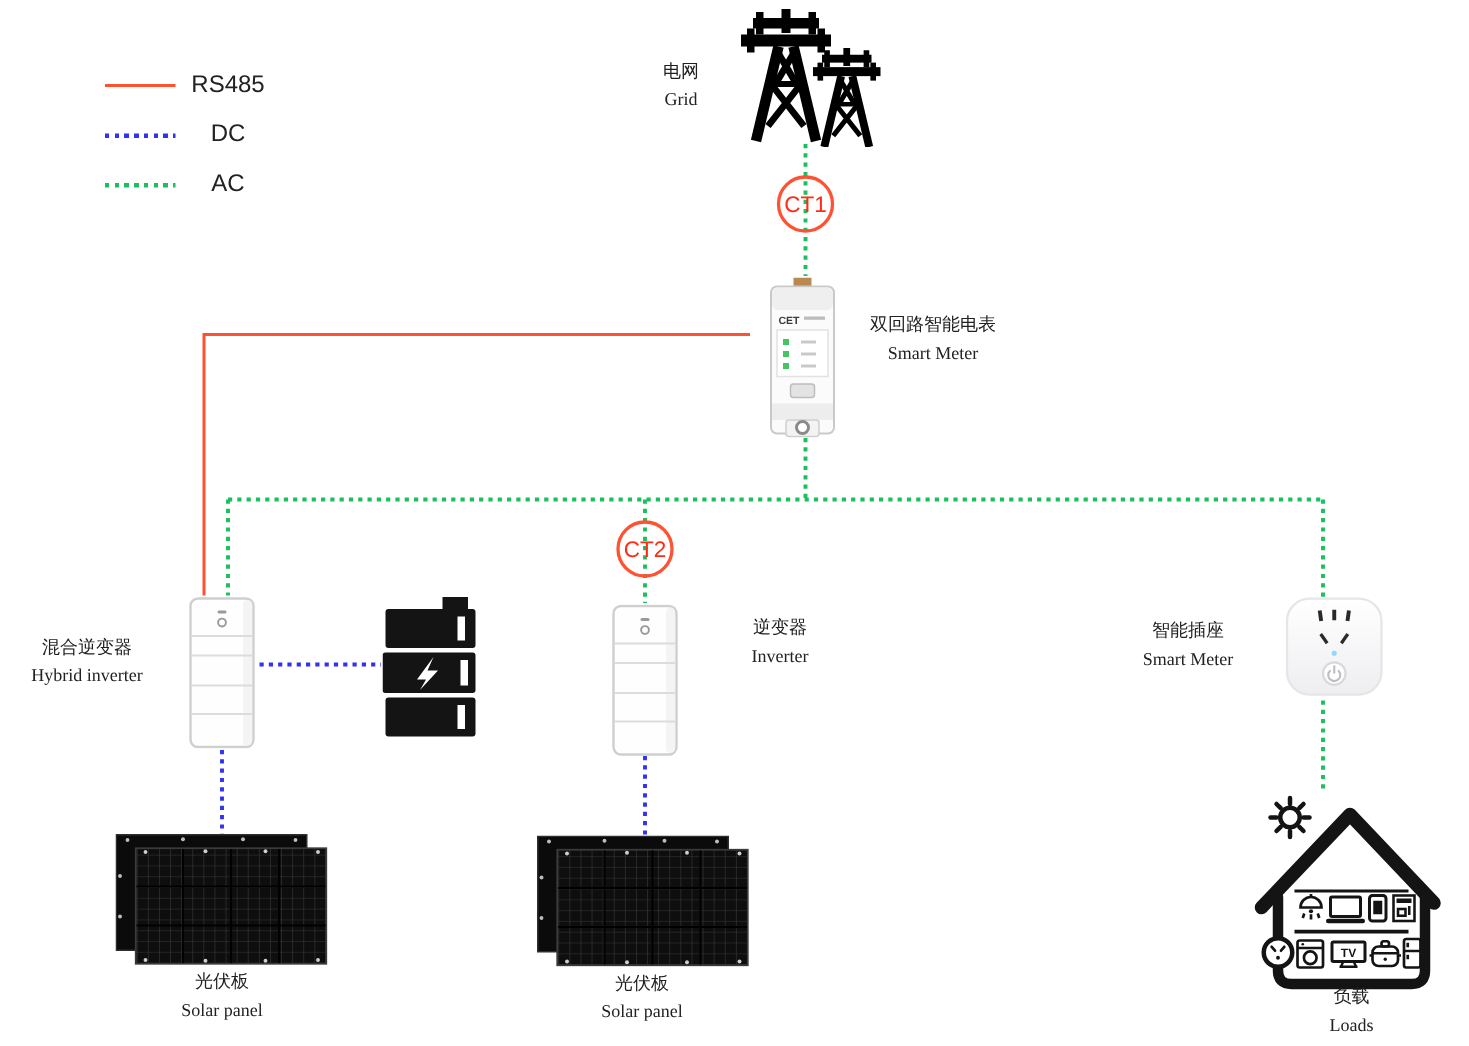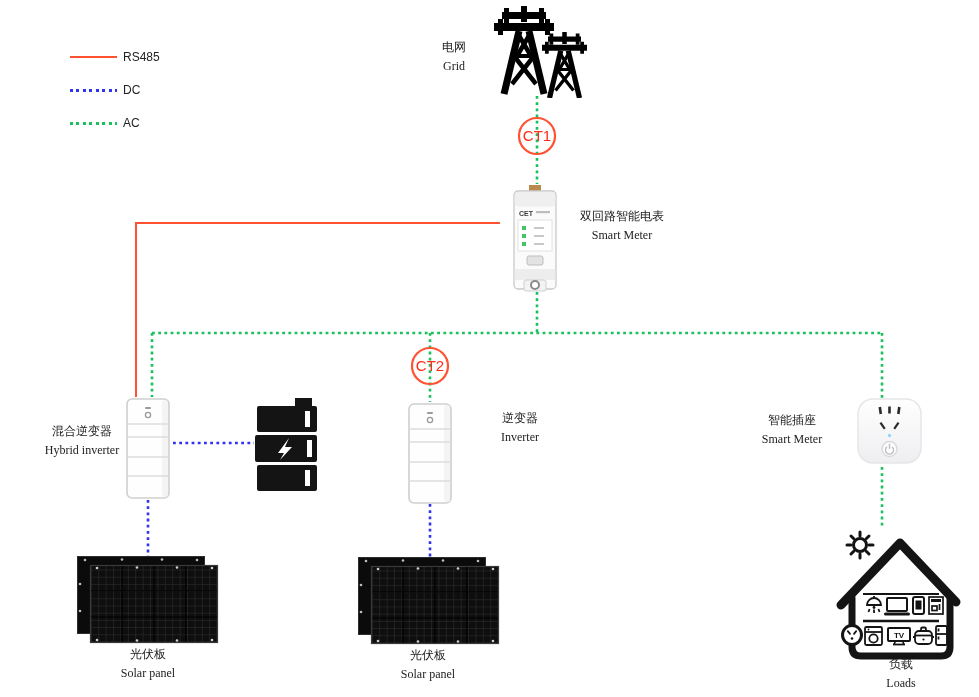--- a/index.html
+++ b/index.html
@@ -9,21 +9,21 @@
   .node-icon{position:absolute;z-index:2;}
   .node-label{position:absolute;z-index:3;text-align:center;color:#212121;font-size:12px;line-height:19px;white-space:nowrap;font-family:Liberation Serif, serif;}
   .node-label .zh{display:block;}
   .node-label .en{display:block;}
   .legend{position:absolute;left:70px;top:44px;z-index:3;}
   .legend-row{display:flex;align-items:center;height:26px;margin-bottom:7px;}
   .legend-sample{width:47px;margin-right:6px;flex:0 0 auto;}
   .sample-rs485{height:2px;background:#ff5233;}
   .sample-ac{height:3px;background:repeating-linear-gradient(90deg,#19c15c 0 3px,transparent 3px 6.5px);}
   .sample-dc{height:3px;background:repeating-linear-gradient(90deg,#3232f2 0 3px,transparent 3px 6.5px);}
-  .legend-label{width:58px;font-size:12px;color:#222;}
+  .legend-label{width:58px;text-align:center;font-size:16px;color:#222;}
   .wire-ac{stroke:#19c15c;stroke-width:2.6;fill:none;stroke-dasharray:2.8 3.4;}
   .wire-dc{stroke:#3232f2;stroke-width:2.6;fill:none;stroke-dasharray:2.8 3.4;}
   .wire-rs485{stroke:#ff5233;stroke-width:2;fill:none;}
   .ct-circle{fill:none;stroke:#ff5233;stroke-width:2.2;}
   .ct-text{fill:#ff2b16;font-size:15px;font-family:"Liberation Sans","DejaVu Sans",sans-serif;}
   .blk{fill:#141414;}
   .house-stroke{stroke:#141414;fill:none;}
 </style>
 </head>
 <body>
@@ -142,21 +142,21 @@
     <rect x="36" y="2" width="6" height="97" rx="3" fill="#f4f4f4"></rect>
     <rect x="19" y="9" width="6" height="2" rx="1" fill="#9a9a9a"></rect>
     <circle cx="22" cy="17" r="2.6" fill="none" stroke="#9a9a9a" stroke-width="1.3"></circle>
     <g stroke="#dcdcdc" stroke-width="1.4">
       <line x1="1.5" y1="26" x2="42.5" y2="26"></line>
       <line x1="1.5" y1="39" x2="42.5" y2="39"></line>
       <line x1="1.5" y1="59" x2="42.5" y2="59"></line>
       <line x1="1.5" y1="78" x2="42.5" y2="78"></line>
     </g>
   </svg>
-  <div class="node-label" style="left:1px;top:422px;width:114px;margin-left:24px;">
+  <div class="node-label" style="left:1px;top:422px;width:114px;">
     <span class="zh">混合逆变器</span>
     <span class="en">Hybrid inverter</span>
   </div>
 
   <svg class="node-icon" style="left:255px;top:398px;" width="66" height="98" viewBox="0 0 66 98">
     <rect x="40" y="0" width="17" height="9" class="blk"></rect>
     <rect x="2" y="8" width="60" height="26" rx="2" class="blk"></rect>
     <rect x="50" y="13" width="5" height="16" fill="#fff"></rect>
     <rect x="0" y="37" width="62" height="27" rx="2" class="blk"></rect>
     <rect x="52" y="42" width="5" height="17" fill="#fff"></rect>

